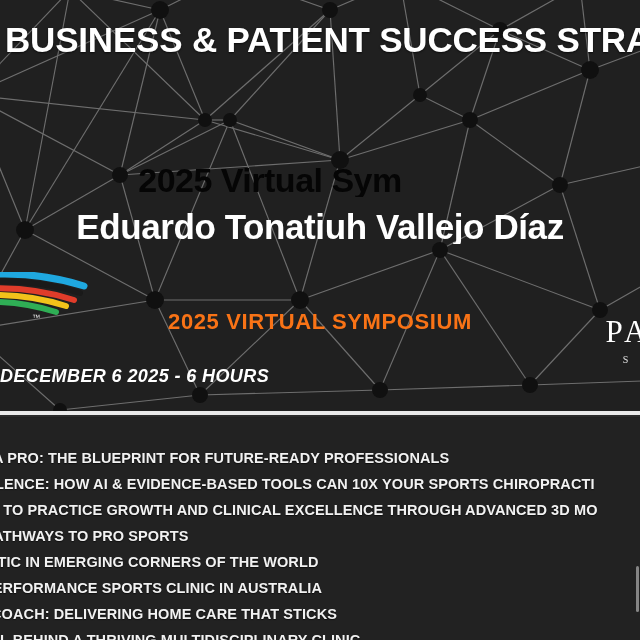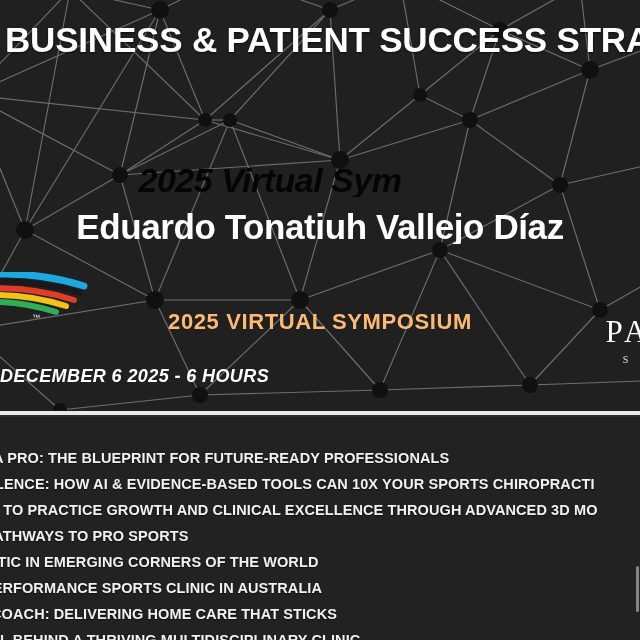--- a/index.html
+++ b/index.html
@@ -63,21 +63,20 @@
   }
 
   .title-dark-wrap {
     position: absolute;
     top: 163px;
     left: 0;
     width: 540px;
     text-align: center;
     overflow: hidden;
     white-space: nowrap;
-    font-style: italic;
   }
   .title-dark {
     font-size: 34px;
     font-weight: bold;
     color: #050505;
     letter-spacing: -0.5px;
     line-height: 1;
     white-space: nowrap;
   }
 
@@ -104,21 +103,21 @@
     position: absolute;
     top: 311px;
     left: 0;
     width: 640px;
     text-align: center;
     white-space: nowrap;
   }
   .sub-event {
     font-size: 22px;
     font-weight: bold;
-    color: #fdba74;
+    color: #f97316;
     letter-spacing: 0.6px;
     line-height: 1;
   }
 
   .sub-date-wrap {
     position: absolute;
     top: 367px;
     left: 0;
     width: 640px;
     text-align: left;

